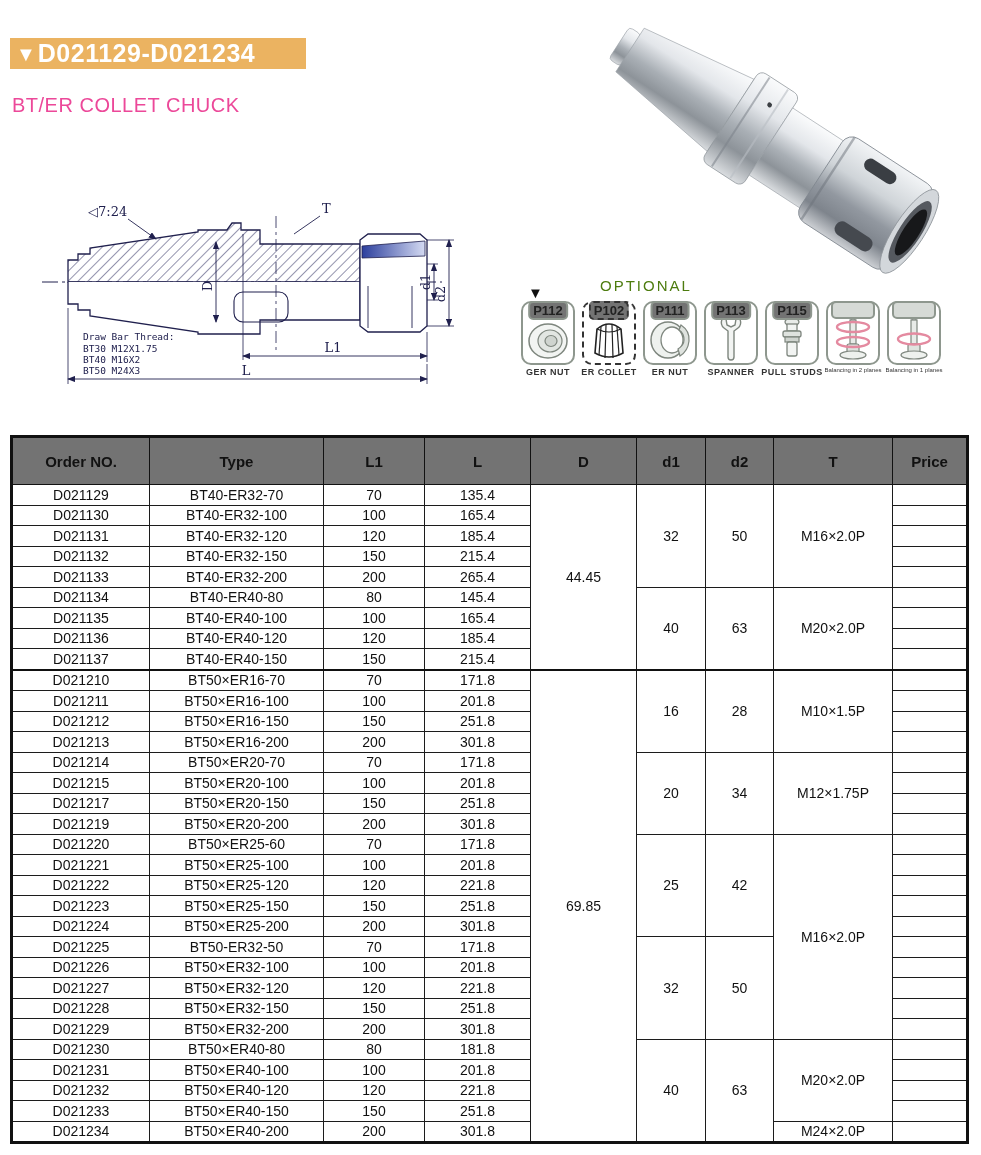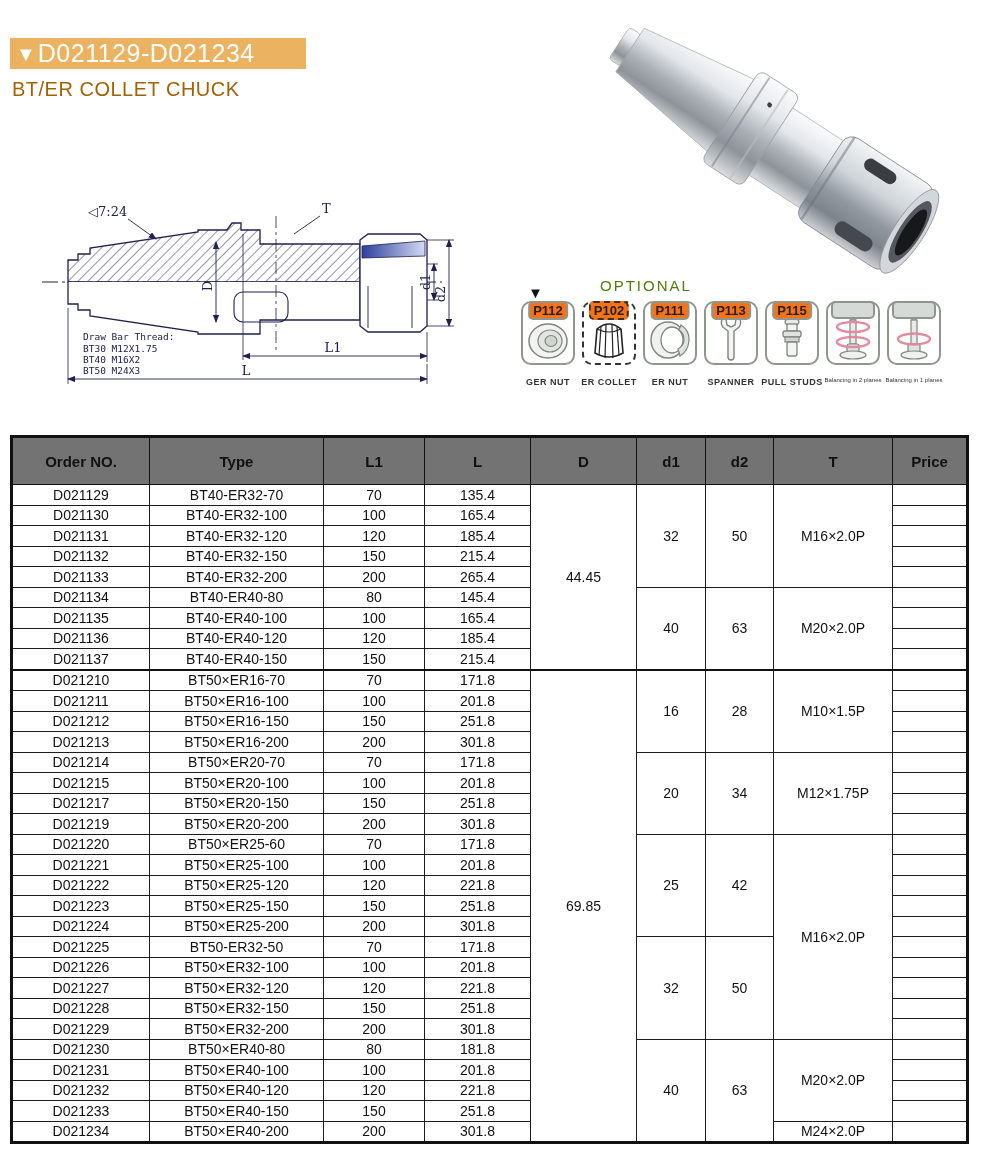--- a/index.html
+++ b/index.html
@@ -3,47 +3,47 @@
 <meta charset="utf-8">
 <style>
   html,body{margin:0;padding:0;background:#fff;}
   .page{position:relative;width:981px;height:1155px;background:#fff;overflow:hidden;
         font-family:"Liberation Sans",sans-serif;color:#222;}
 
   
   .banner{position:absolute;left:10px;top:38px;width:296px;height:31px;
           display:flex;align-items:center;padding-left:6px;box-sizing:border-box;}
   .banner .tri{color:#fff;font-size:20px;margin-right:2px;line-height:1;}
-  .banner .ttl{color:#fff;font-weight:normal;font-size:25px;letter-spacing:.5px;line-height:1;}
-  .subtitle{position:absolute;left:12px;top:78px;font-size:20px;color:#a16207;letter-spacing:.5px;}
+  .banner .ttl{color:#fff;font-weight:bold;font-size:25px;letter-spacing:.5px;line-height:1;}
+  .subtitle{position:absolute;left:12px;top:94px;font-size:20px;color:#ec4899;letter-spacing:.5px;}
 
   
   .drawing{position:absolute;left:28px;top:182px;width:432px;height:218px;}
   .drawing svg text{fill:#20204e;}
   .dimtxt{font-family:"DejaVu Serif",serif;font-size:13px;}
   .notetxt{font-family:"DejaVu Sans Mono",monospace;font-size:9.5px;}
 
   
   .photo{position:absolute;left:552px;top:12px;width:412px;height:268px;}
 
   
   .opt-marker{position:absolute;left:528px;top:285px;font-size:15px;color:#111;line-height:1;}
   .opt-label{position:absolute;left:600px;top:277px;font-size:15px;letter-spacing:2px;color:#4d7c0f;}
   .cards{position:absolute;left:520px;top:301px;display:flex;gap:5px;}
   .cardcol{display:flex;flex-direction:column;align-items:center;width:56px;}
   .card{position:relative;width:54px;height:64px;border:2px solid #8e978e;border-radius:10px;
         background:#fff;box-sizing:border-box;display:flex;justify-content:center;
         align-items:flex-end;padding-bottom:2px;}
   .card.hl{border:2px dashed #333;}
-  .chip{position:absolute;top:-2px;left:50%;transform:translateX(-50%);background:#f97316;
+  .chip{position:absolute;top:-2px;left:50%;transform:translateX(-50%);background:#737373;
         border:2px solid #8e978e;border-radius:5px;font-weight:bold;font-size:13px;
         line-height:15px;padding:0 3px;white-space:nowrap;color:#222;}
   .card.hl .chip{border:2px dashed #333;}
   .chip.empty{background:#d6dad6;width:34px;height:14px;}
-  .caption{margin-top:12px;font-size:9px;font-weight:bold;color:#333;white-space:nowrap;
+  .caption{margin-top:2px;font-size:9px;font-weight:bold;color:#333;white-space:nowrap;
            text-align:center;letter-spacing:.5px;}
   .caption.small{font-size:6px;font-weight:normal;letter-spacing:0;}
 
   
   table.spec{position:absolute;left:10px;top:435px;width:956px;border-collapse:collapse;
              table-layout:fixed;border:3px solid #111;}
   table.spec th{height:44px;background:#737373;border:1px solid #111;font-size:15px;
                 font-weight:bold;color:#111;}
   table.spec td{border:1px solid #1c1c1c;height:19.5px;padding:0;text-align:center;
                 font-size:14px;color:#111;vertical-align:middle;}

